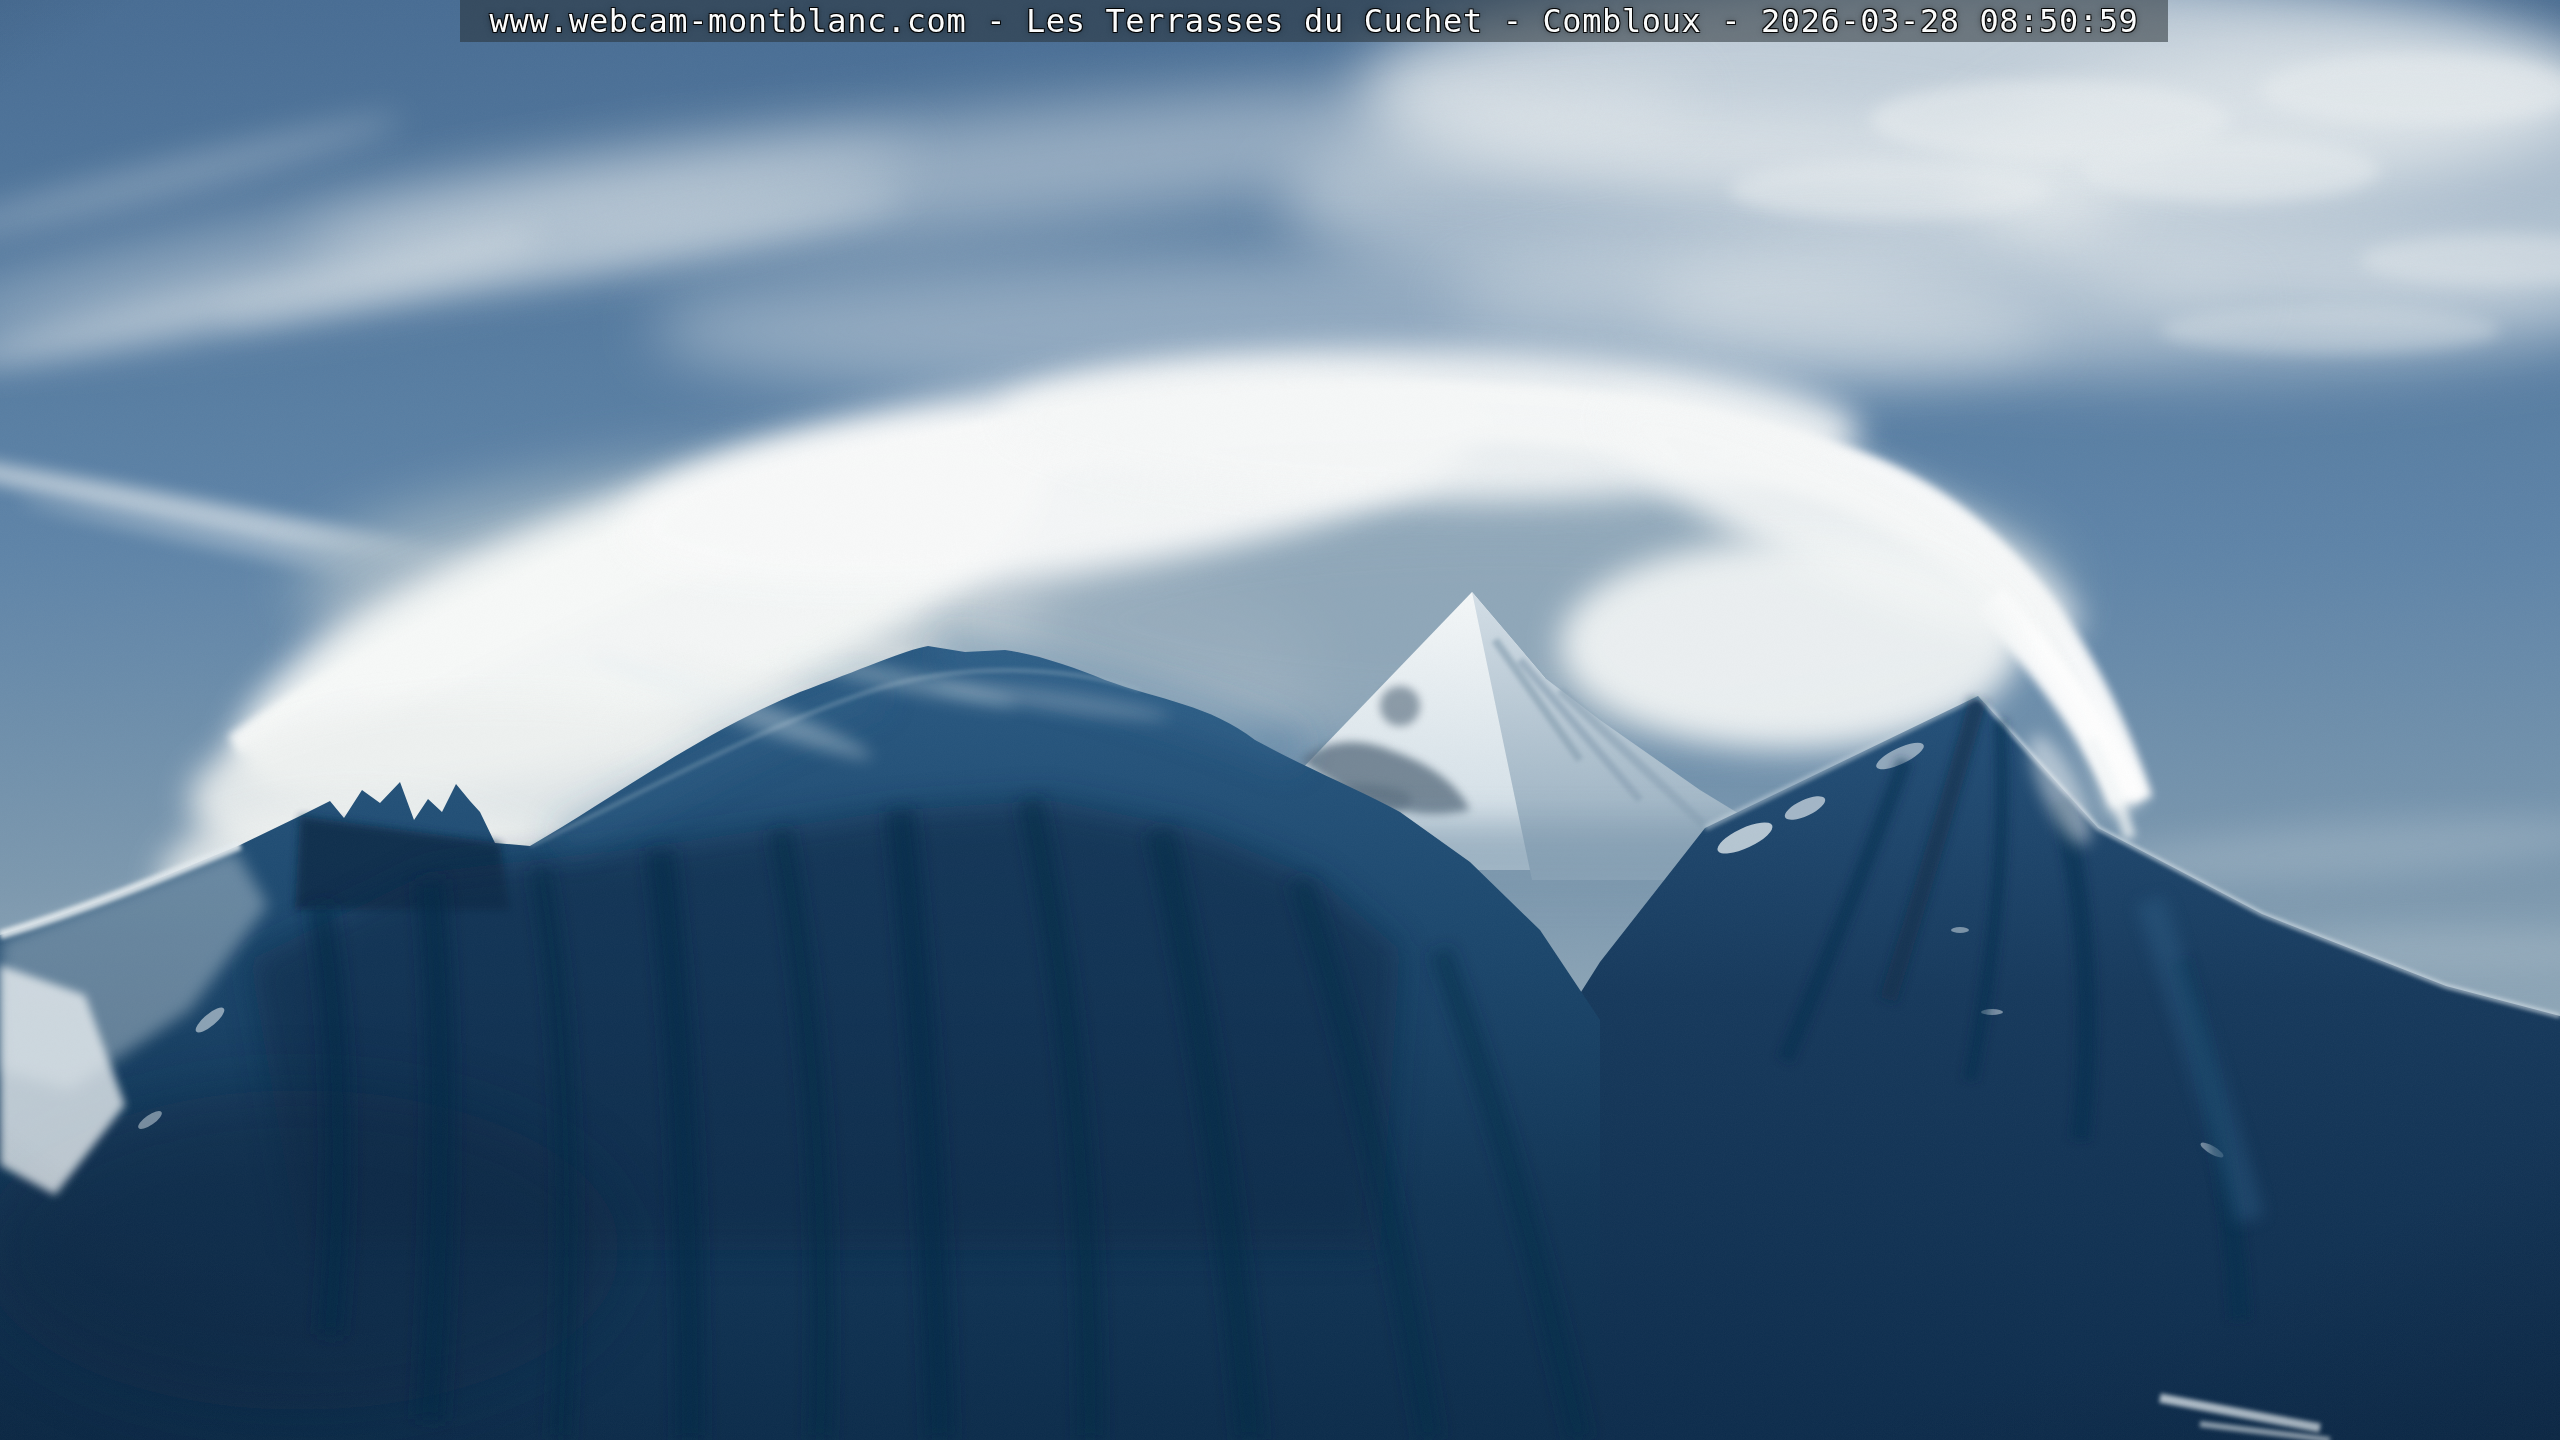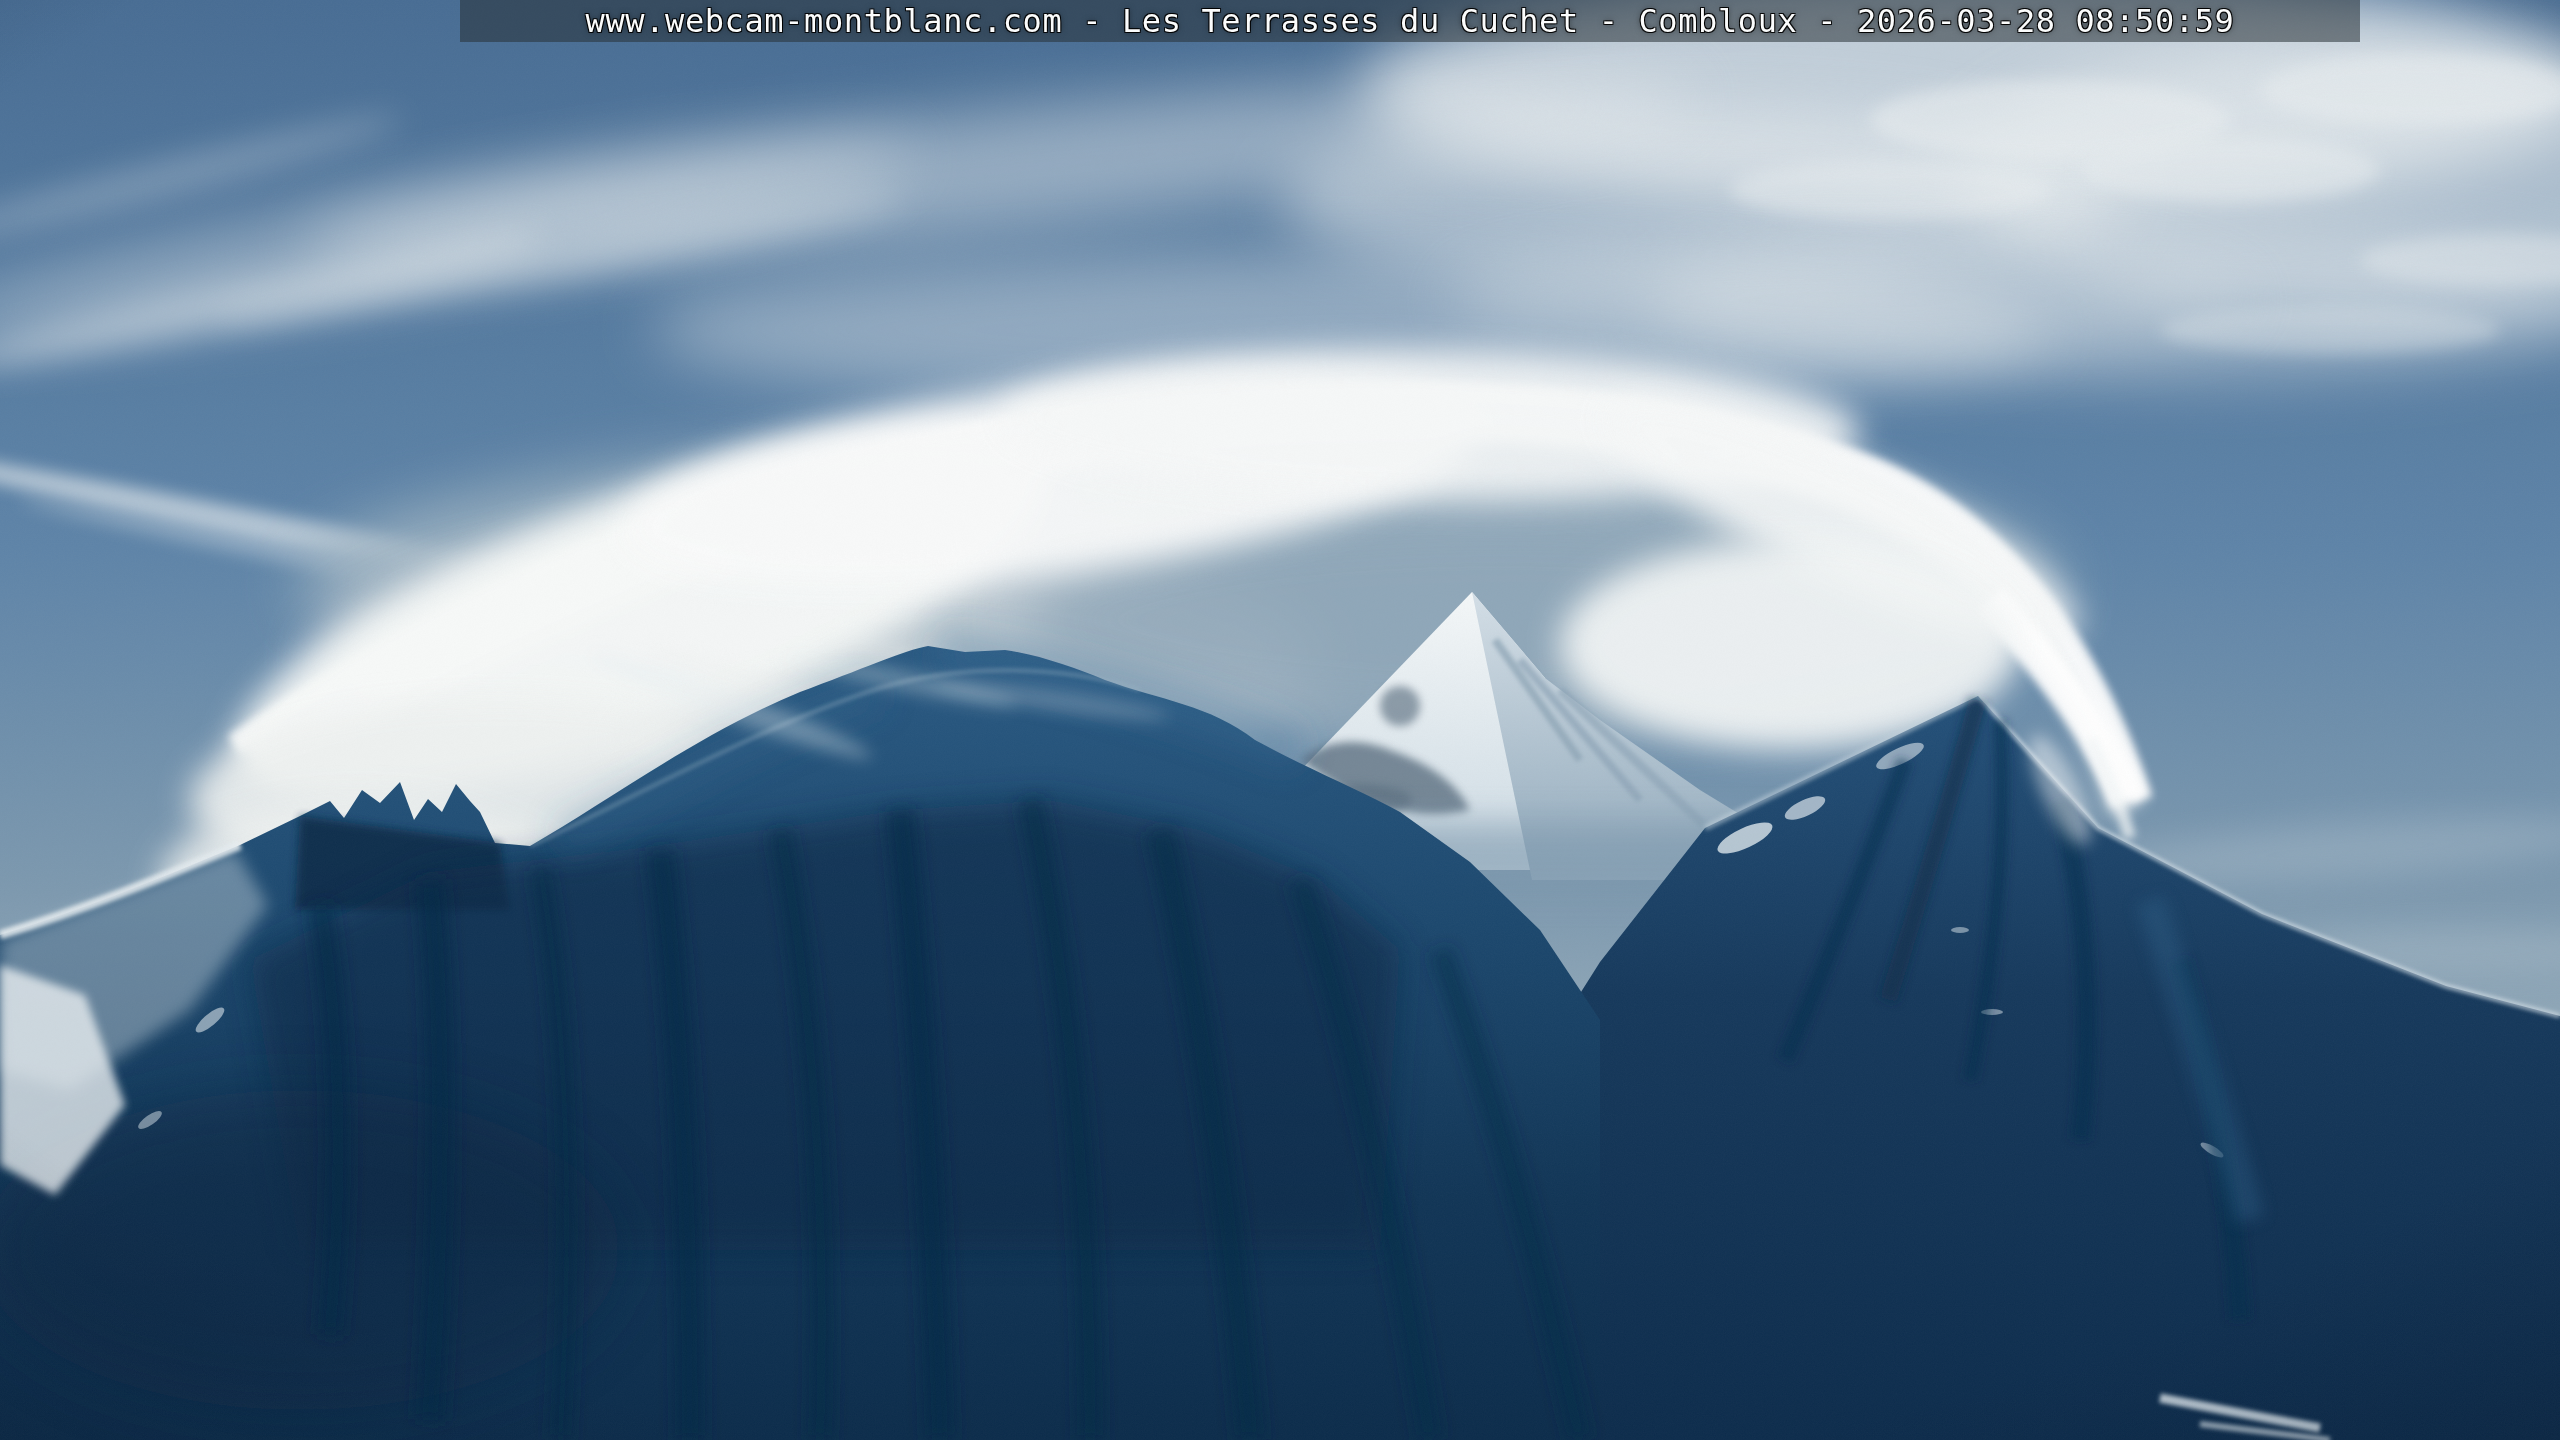--- a/index.html
+++ b/index.html
@@ -1,21 +1,21 @@
 <!DOCTYPE html>
 <html><head>
 <meta charset="utf-8">
 <style>
   html,body{margin:0;padding:0;background:#000;}
   body{width:2560px;height:1440px;overflow:hidden;}
   .frame{position:relative;width:2560px;height:1440px;overflow:hidden;
          font-family:"DejaVu Sans Mono","Liberation Mono",monospace;}
   .frame svg{position:absolute;left:0;top:0;display:block;}
   .overlay-bar{
-    position:absolute;left:460px;top:0;width:1900px;height:42px;
+    position:absolute;left:460px;top:0;width:1708px;height:42px;
     background:rgba(40,49,55,0.55);
     display:flex;align-items:center;justify-content:center;
     z-index:10;
   }
   .overlay-text{
     color:#fbfcfc;
     font-family:"DejaVu Sans Mono","Liberation Mono",monospace;
     font-size:32px;line-height:42px;letter-spacing:0.6px;
     white-space:nowrap;
     text-shadow:

